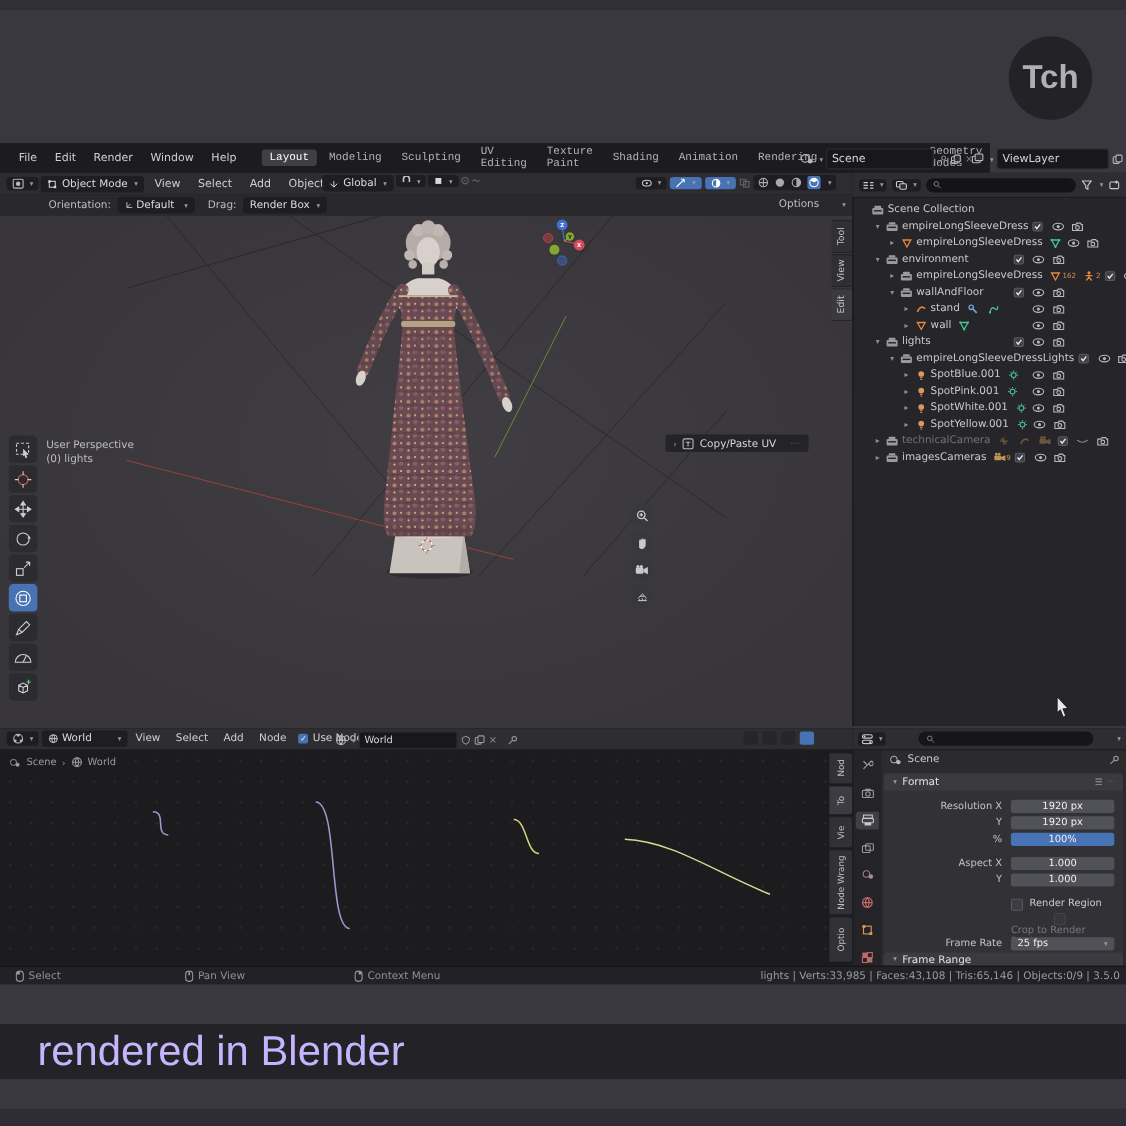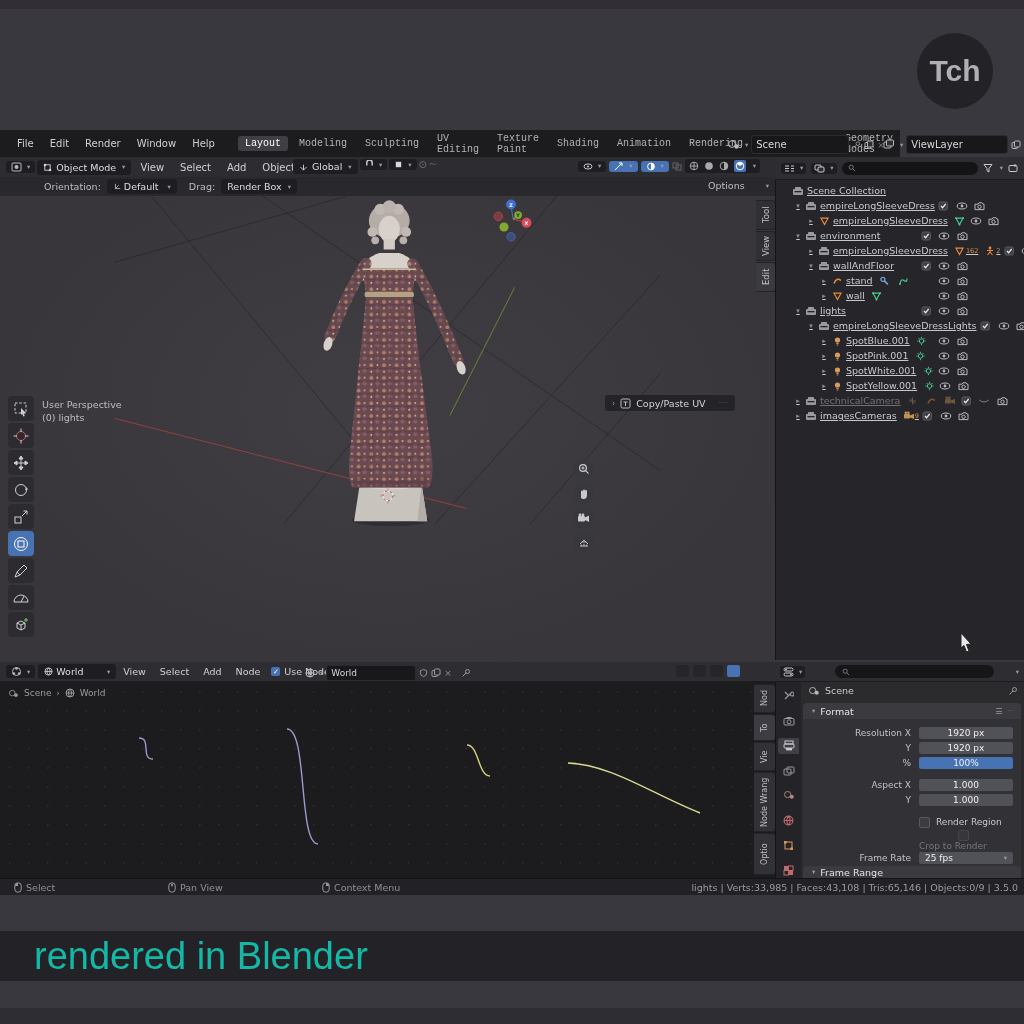--- a/index.html
+++ b/index.html
@@ -34,21 +34,21 @@
            writing-mode:vertical-rl;transform:rotate(180deg);display:flex;align-items:center;justify-content:center;}
   #lefttools{left:8px;top:200px;display:flex;flex-direction:column;gap:2px;}
   .tbtn{width:26px;height:25px;background:#2c2c30;border-radius:4px;display:flex;align-items:center;justify-content:center;}
   .tbtn.active{background:#4772b3;}
   .navbtn{position:absolute;width:21px;height:21px;border-radius:50%;background:rgba(56,56,60,.85);display:flex;align-items:center;justify-content:center;}
 
   
   #outliner{left:775px;top:157px;width:249px;height:503px;background:#26262a;border-left:1px solid #151517;}
   #outlhead{left:775px;top:157px;width:249px;height:23px;background:#2e2e32;border-bottom:1px solid #1d1d20;display:flex;align-items:center;gap:5px;padding:0 6px;box-sizing:border-box;}
   #osearch{flex:1;height:13px;background:#141417;border-radius:7px;display:flex;align-items:center;gap:3px;padding:0 6px;}
-  #orows{left:775px;top:183px;width:200px;text-decoration:underline;}
+  #orows{left:775px;top:183px;width:200px;}
   .orow{display:flex;align-items:center;height:15px;font-size:9.5px;color:#c9c9cd;padding-right:4px;}
   .orow.muted .olabel,.orow.muted .extra{opacity:.45;}
   .oarrow{width:12px;font-size:7px;color:#8f8f93;text-align:center;flex:none;}
   .oic{width:14px;display:flex;justify-content:center;flex:none;}
   .olabel{margin-left:2px;white-space:nowrap;}
   .obadge{font-size:6.5px;color:#cf9352;margin-left:-1px;}
   .ospacer{flex:1;}
   .ctrl{width:18px;display:flex;justify-content:center;}
   .extra{margin-left:5px;}
 
@@ -74,21 +74,21 @@
   .pfield.blue{background:#4772b3;}
   .cbx{width:9px;height:9px;background:#3c3c42;border:1px solid #57575e;border-radius:2px;flex:none;margin-right:6px;}
   .muted2{color:#76767b;}
 
   
   #status{left:0;top:878px;width:1024px;height:16px;background:#222226;border-top:1px solid #141416;font-size:9.5px;color:#8f8f94;}
   .sitem{position:absolute;top:0;height:16px;display:flex;align-items:center;gap:4px;}
 
   
   #caption{left:0;top:931px;width:1024px;height:50px;background:#232227;display:flex;align-items:center;}
-  #caption span{margin-left:34px;font-family:"Liberation Sans",sans-serif;font-size:38px;color:#14b8a6;}
+  #caption span{margin-left:34px;font-family:"Liberation Sans",sans-serif;font-size:38px;color:#c4b5fd;}
   #botstrip{left:0;top:1008px;width:1024px;height:16px;background:#2e2d33;}
   #topstrip{left:0;top:0;width:1024px;height:9px;background:#312f35;}
   #tch{left:917px;top:33px;width:76px;height:76px;border-radius:50%;background:#232226;display:flex;align-items:center;justify-content:center;
        font-family:"Liberation Sans",sans-serif;font-weight:bold;font-size:30px;color:#b0b0b4;}
 </style>
 </head>
 <body>
 
 <div id="stage">
   <div class="abs" id="topstrip"></div>

